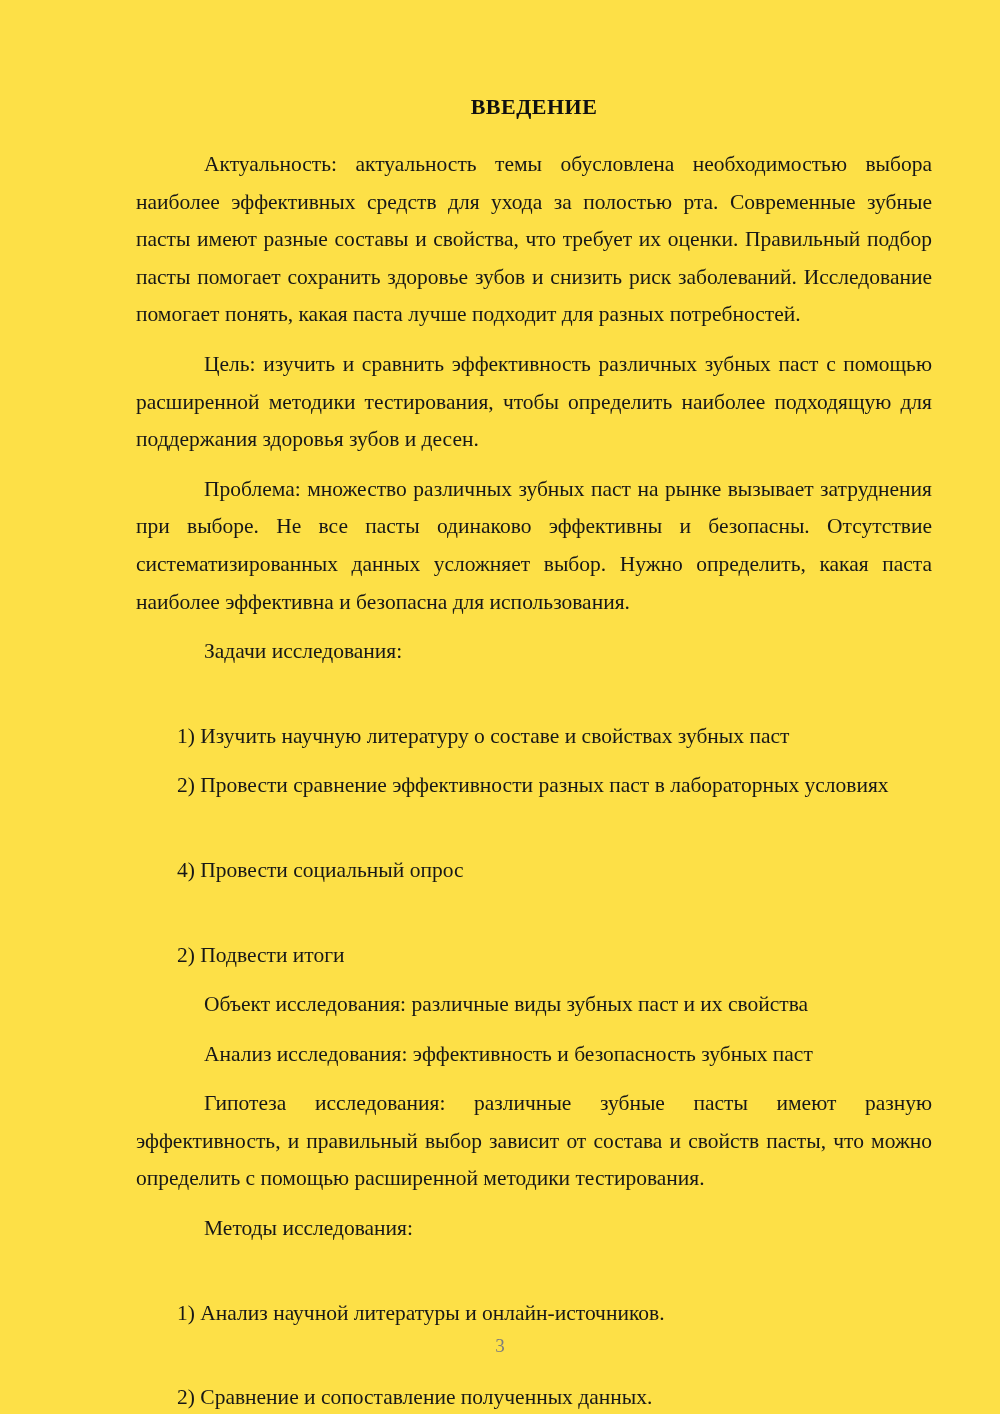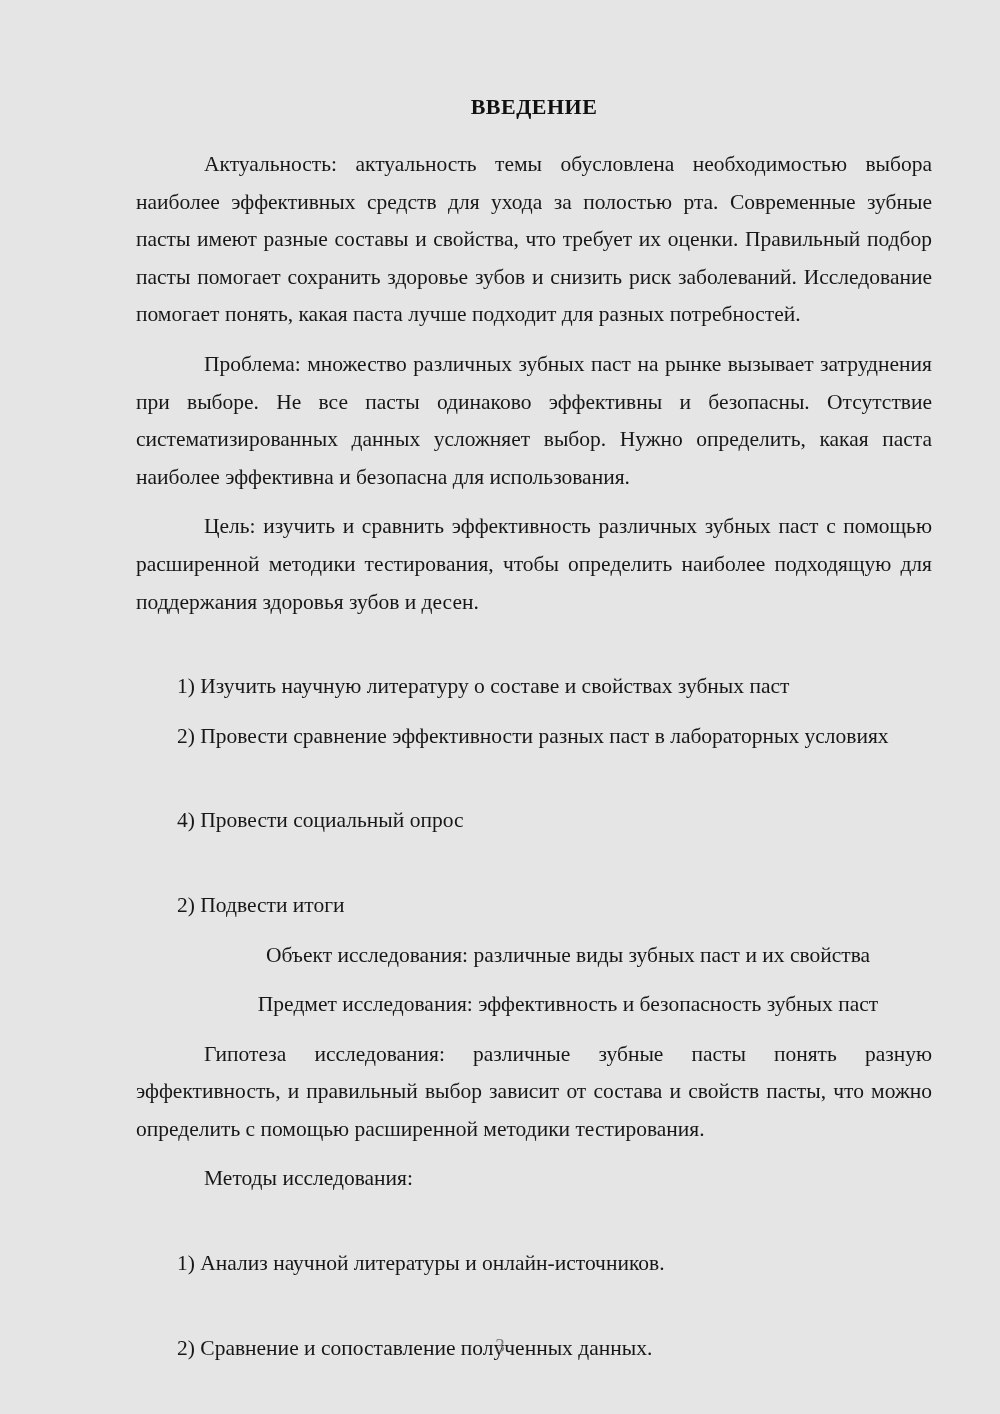--- a/index.html
+++ b/index.html
@@ -4,21 +4,21 @@
 <style>
   html, body {
     margin: 0;
     padding: 0;
     background: #ffffff;
   }
   .page {
     position: relative;
     width: 1000px;
     height: 1414px;
-    background: #e5e5e5;
+    background: #fde047;
     overflow: hidden;
     font-family: "Liberation Serif", "DejaVu Serif", serif;
     color: #171717;
   }
   .content {
     position: absolute;
     left: 136px;
     top: 90px;
     width: 796px;
   }
@@ -47,21 +47,21 @@
     font-size: 21.5px;
     line-height: 37.6px;
     text-align: left;
     margin: 0 0 12px 0;
     text-indent: 68px;
   }
   
   .stmt {
     font-size: 21.5px;
     line-height: 37.6px;
-    text-align: center;
+    text-align: left;
     margin: 0 0 12px 0;
     text-indent: 68px;
   }
   
   .item {
     font-size: 21.5px;
     line-height: 37.6px;
     text-align: justify;
     margin: 0 0 12px 0;
     text-indent: 41px;
@@ -86,39 +86,40 @@
 <body>
 
 <div class="page">
 
   <div class="content">
 
     <h1 class="doc-title">ВВЕДЕНИЕ</h1>
 
     <p class="para">Актуальность: актуальность темы обусловлена необходимостью выбора наиболее эффективных средств для ухода за полостью рта. Современные зубные пасты имеют разные составы и свойства, что требует их оценки. Правильный подбор пасты помогает сохранить здоровье зубов и снизить риск заболеваний. Исследование помогает понять, какая паста лучше подходит для разных потребностей.</p>
 
+    <p class="para">Цель: изучить и сравнить эффективность различных зубных паст с помощью расширенной методики тестирования, чтобы определить наиболее подходящую для поддержания здоровья зубов и десен.</p>
+
     <p class="para">Проблема: множество различных зубных паст на рынке вызывает затруднения при выборе. Не все пасты одинаково эффективны и безопасны. Отсутствие систематизированных данных усложняет выбор. Нужно определить, какая паста наиболее эффективна и безопасна для использования.</p>
 
-    <p class="para">Цель: изучить и сравнить эффективность различных зубных паст с помощью расширенной методики тестирования, чтобы определить наиболее подходящую для поддержания здоровья зубов и десен.</p>
-
+    <p class="lead">Задачи исследования:</p>
 
     <p class="item nowrap-left">1) Изучить научную литературу о составе и свойствах зубных паст</p>
 
     <p class="item">2) Провести сравнение эффективности разных паст в лабораторных условиях</p>
 
 
     <p class="item nowrap-left">4) Провести социальный опрос</p>
 
     <p class="item nowrap-left">2) Подвести итоги</p>
 
     <p class="stmt">Объект исследования: различные виды зубных паст и их свойства</p>
 
-    <p class="stmt">Предмет исследования: эффективность и безопасность зубных паст</p>
+    <p class="stmt">Анализ исследования: эффективность и безопасность зубных паст</p>
 
-    <p class="para">Гипотеза исследования: различные зубные пасты понять разную эффективность, и правильный выбор зависит от состава и свойств пасты, что можно определить с помощью расширенной методики тестирования.</p>
+    <p class="para">Гипотеза исследования: различные зубные пасты имеют разную эффективность, и правильный выбор зависит от состава и свойств пасты, что можно определить с помощью расширенной методики тестирования.</p>
 
     <p class="lead">Методы исследования:</p>
 
     <p class="item nowrap-left">1) Анализ научной литературы и онлайн-источников.</p>
 
     <p class="item nowrap-left">2) Сравнение и сопоставление полученных данных.</p>
 
   </div>
 
   <div class="page-number">3</div>

